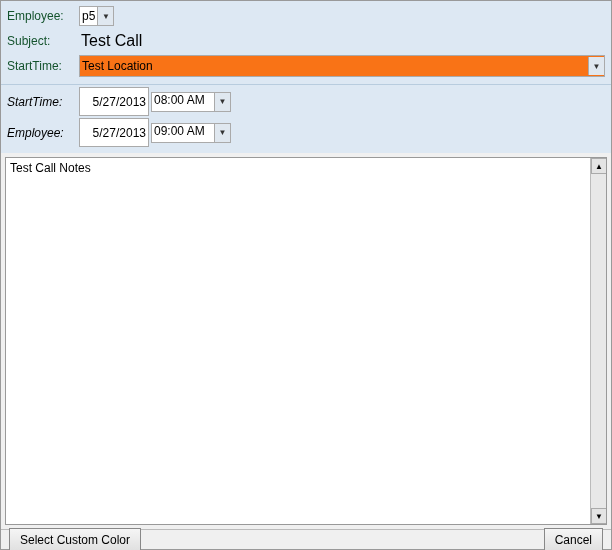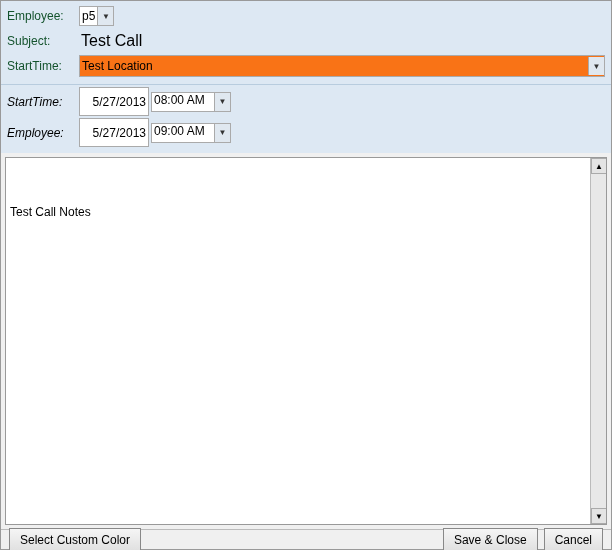--- a/index.html
+++ b/index.html
@@ -223,21 +223,20 @@
 
     .notes-text-area {
       flex: 1;
       border: none;
       resize: none;
       font-size: 12px;
       padding: 3px 4px;
       outline: none;
       font-family: 'Segoe UI', Tahoma, Arial, sans-serif;
       background: #fff;
-      margin-top: 44px;
     }
 
     .notes-scrollbar {
       width: 16px;
       background: #f0f0f0;
       border-left: 1px solid #bbb;
       display: flex;
       flex-direction: column;
     }
 
@@ -328,17 +327,16 @@
         <div class="scroll-track"></div>
         <div class="scroll-btn">
           <span>▼</span>
         </div>
       </div>
     </div>
   </div>
 
   <div class="bottom-bar">
     <button class="btn btn-custom-color">Select Custom Color</button>
-    <button class="btn btn-save">Save &amp; Close</button>
     <button class="btn">Cancel</button>
   </div>
 
 </div>
 
 </body></html>

